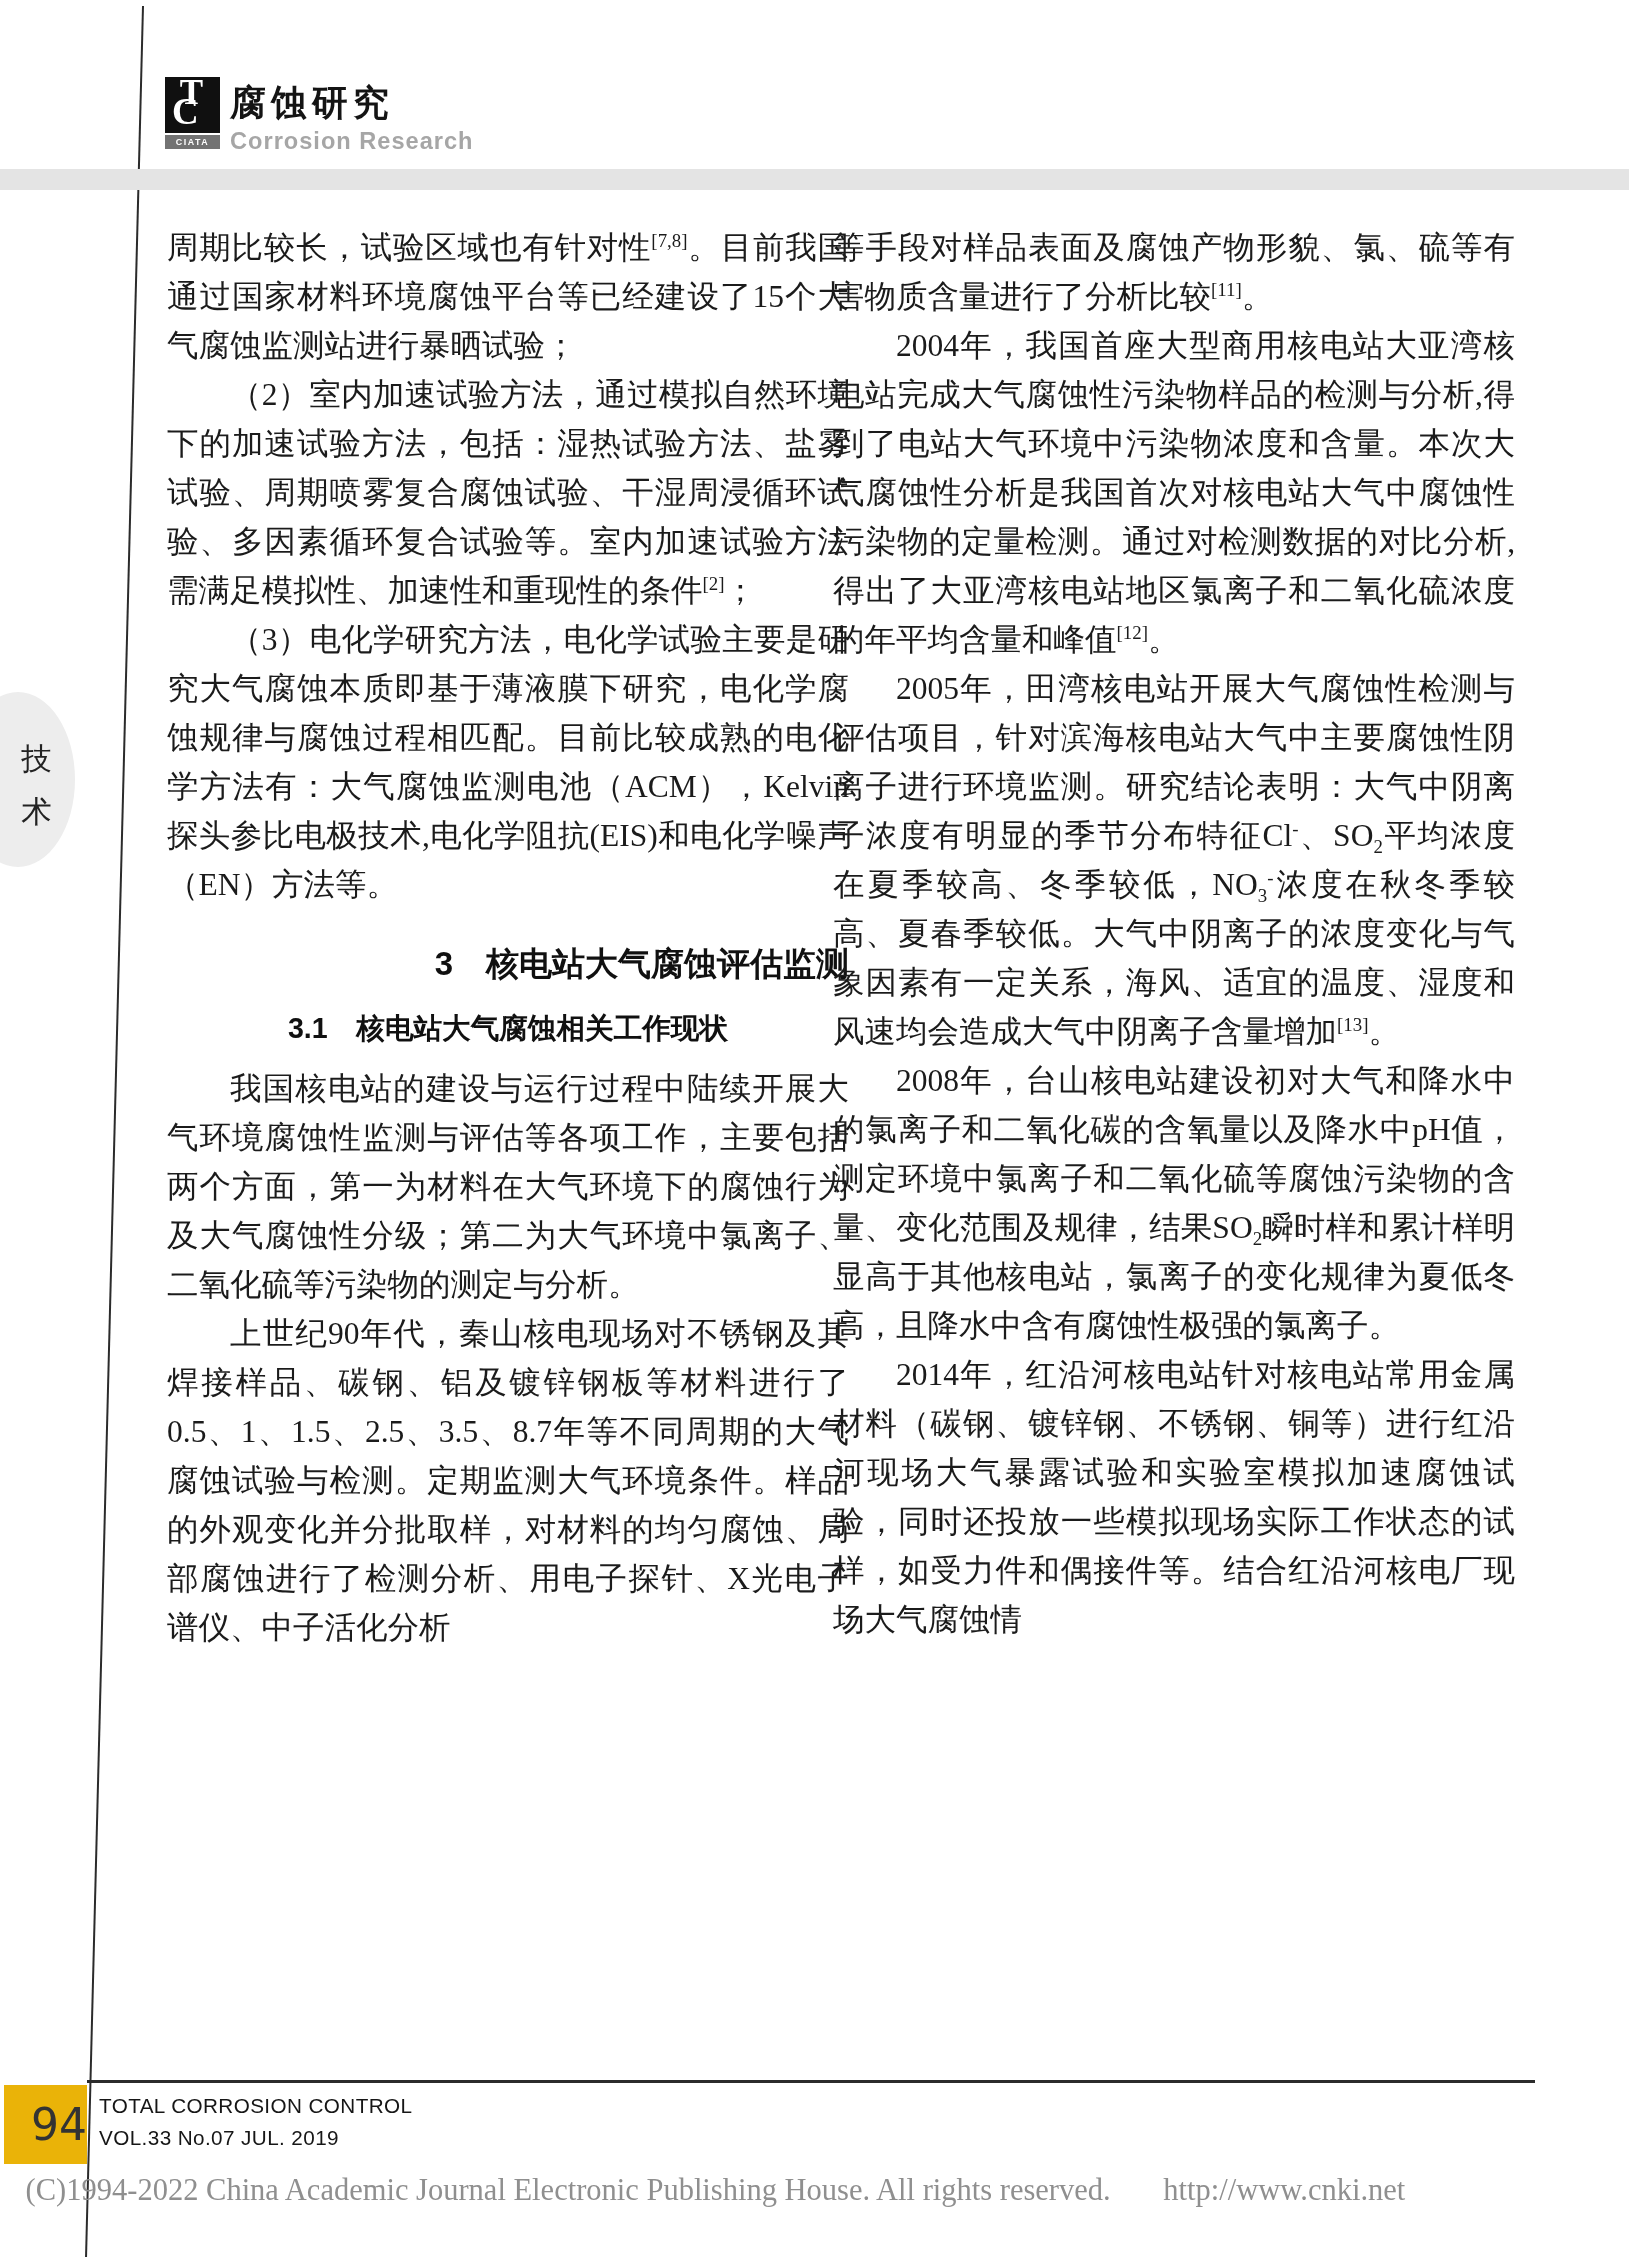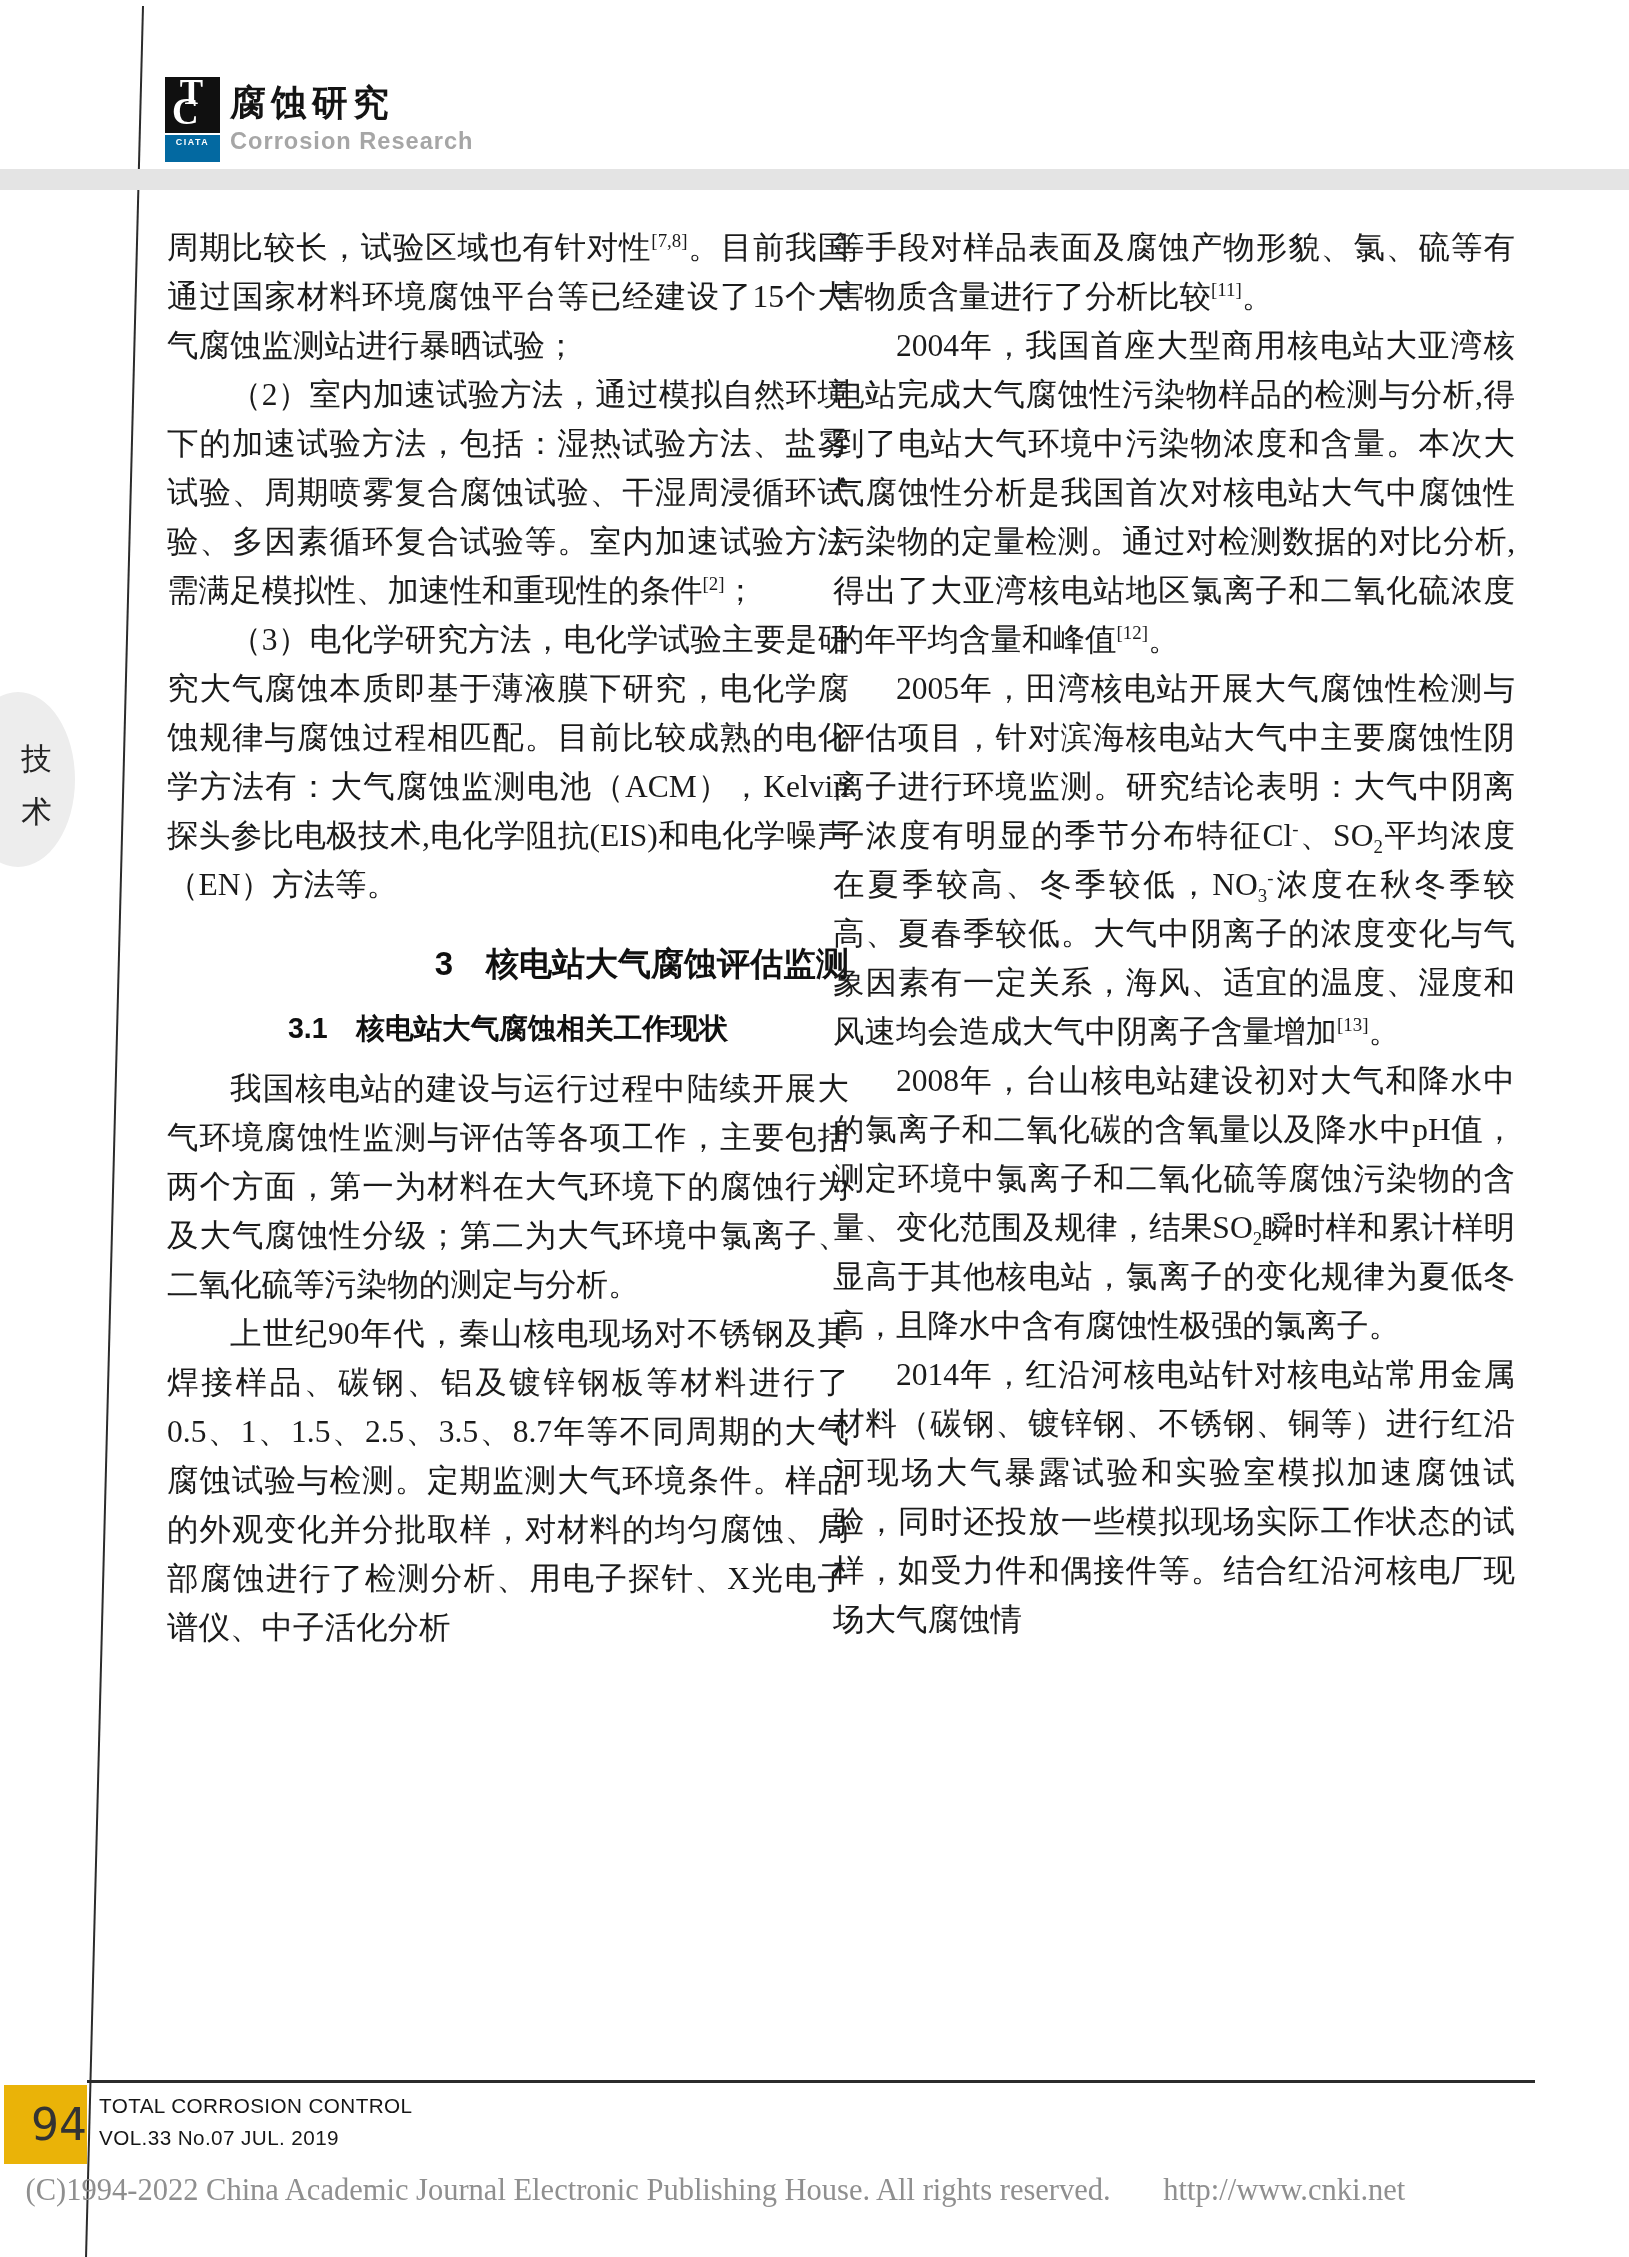--- a/index.html
+++ b/index.html
@@ -9,21 +9,21 @@
   }
   
   .v-rule{position:absolute;left:142px;top:5.9px;width:2px;height:2252px;background:#2b2b2b;
     transform-origin:top center;transform:rotate(1.45deg)}
   
   .masthead{position:absolute;left:165px;top:77px;width:591px;height:94px}
   .logo{position:absolute;left:0;top:0;width:55px;height:73px}
   .logo-mark{position:absolute;left:0;top:0;width:55px;height:56px;background:#101010}
   .lm-t{position:absolute;left:14.8px;top:-2px;font:bold 35px/35px "Liberation Serif",serif;color:#fff}
   .lm-c{position:absolute;left:6.9px;top:15.8px;font:bold 37px/37px "Liberation Serif",serif;color:#fff}
-  .logo-bar{position:absolute;left:0;top:58px;width:55px;height:27px;background:#0369a1;color:#fff;
+  .logo-bar{position:absolute;left:0;top:58px;width:55px;height:14px;background:#737373;color:#fff;
     font:bold 8.9px/14.8px "Liberation Sans",sans-serif;text-align:center;letter-spacing:1.5px}
   .title-cn{position:absolute;left:65px;top:2px;font-family:"Liberation Sans",sans-serif;
     font-weight:bold;font-size:36px;letter-spacing:4.9px;color:#141414}
   .title-en{position:absolute;left:65px;top:51px;font-family:"Liberation Sans",sans-serif;
     font-weight:bold;font-size:23.6px;letter-spacing:1px;color:#a6a6a6}
   
   .band{position:absolute;left:0;top:169px;width:1629px;height:20.7px;background:#e4e4e4}
   
   .side-tab{position:absolute;left:-39px;top:692px;width:114px;height:175px;background:#ededed;border-radius:50%}
   .side-tab span{position:absolute;left:59px;width:33px;text-align:center;font-size:30.5px;color:#222}

